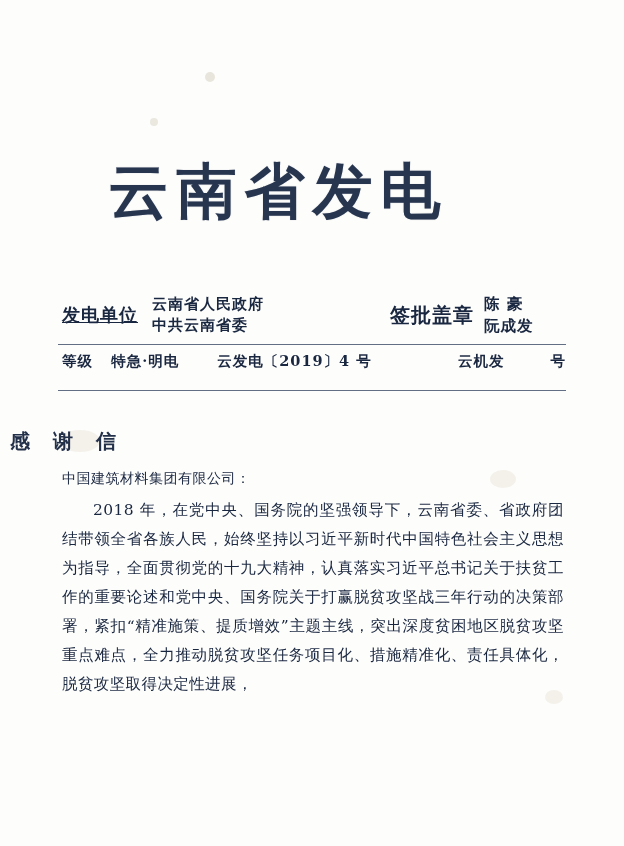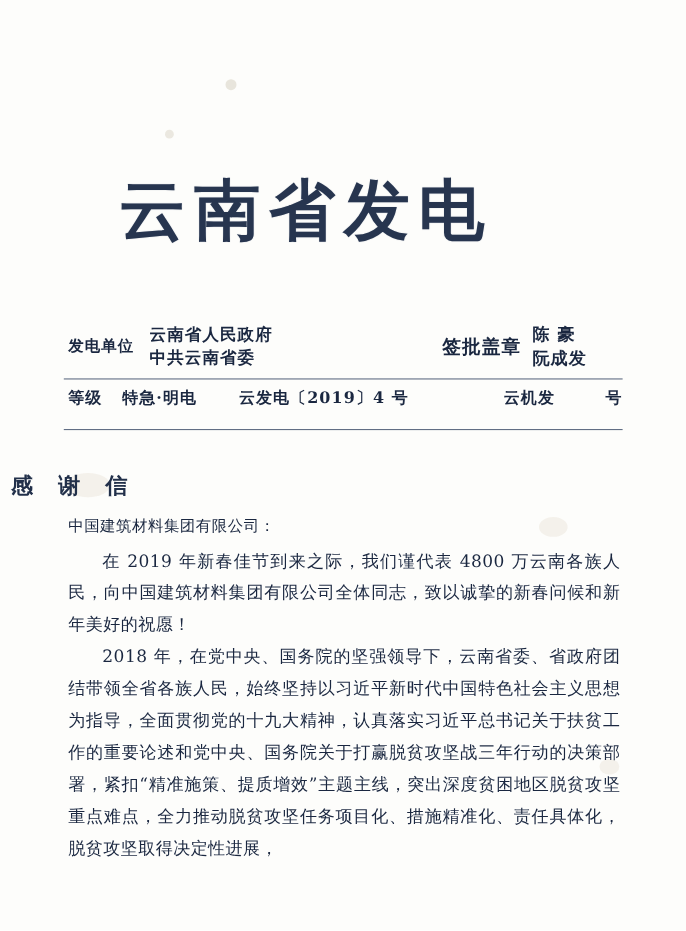--- a/index.html
+++ b/index.html
@@ -57,37 +57,38 @@
     font-size: 14.5px;
   }
   .meta-row {
     display: flex;
     align-items: center;
     height: 54px;
   }
   .lbl {
     font-family: "DejaVu Serif", serif;
     font-weight: bold;
-    font-size: 14px;
+    font-size: 18px;
     letter-spacing: 1px;
     white-space: nowrap;
+    text-decoration: underline;
   }
   .unit-names {
     margin-left: 14px;
     font-family: "DejaVu Serif", serif;
     font-weight: bold;
     font-size: 15px;
     line-height: 1.42;
     letter-spacing: 1px;
   }
   .sign-label {
     margin-left: auto;
     font-family: "DejaVu Serif", serif;
     font-weight: bold;
-    font-size: 17px;
+    font-size: 20px;
     letter-spacing: 1px;
     white-space: nowrap;
   }
   .signers {
     margin-left: 10px;
     width: 78px;
     font-family: "DejaVu Serif", serif;
     font-weight: bold;
     font-size: 15.5px;
     line-height: 1.42;
@@ -212,18 +213,17 @@
     <span class="g-num">号</span>
   </div>
 
   <div class="rule rule-bot"></div>
 
   <div class="doc-title">感 谢 信</div>
 
   <div class="salutation">中国建筑材料集团有限公司：</div>
 
   <div class="body-text">
-    <p>在 2019 年新春佳节到来之际，我们谨代表 4800 万云南各族人民，向中国建筑材料集团有限公司全体同志，致以诚挚的新春问候和新年美好的祝愿！</p>
     <p>2018 年，在党中央、国务院的坚强领导下，云南省委、省政府团结带领全省各族人民，始终坚持以习近平新时代中国特色社会主义思想为指导，全面贯彻党的十九大精神，认真落实习近平总书记关于扶贫工作的重要论述和党中央、国务院关于打赢脱贫攻坚战三年行动的决策部署，紧扣“精准施策、提质增效”主题主线，突出深度贫困地区脱贫攻坚重点难点，全力推动脱贫攻坚任务项目化、措施精准化、责任具体化，脱贫攻坚取得决定性进展，</p>
   </div>
 
 
 </div>
 
 </body></html>

